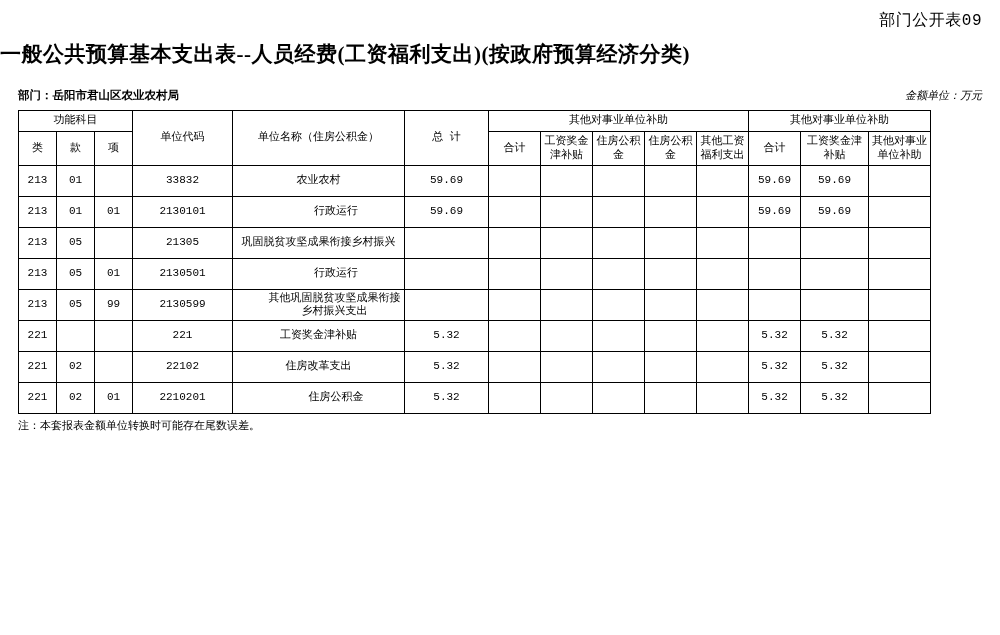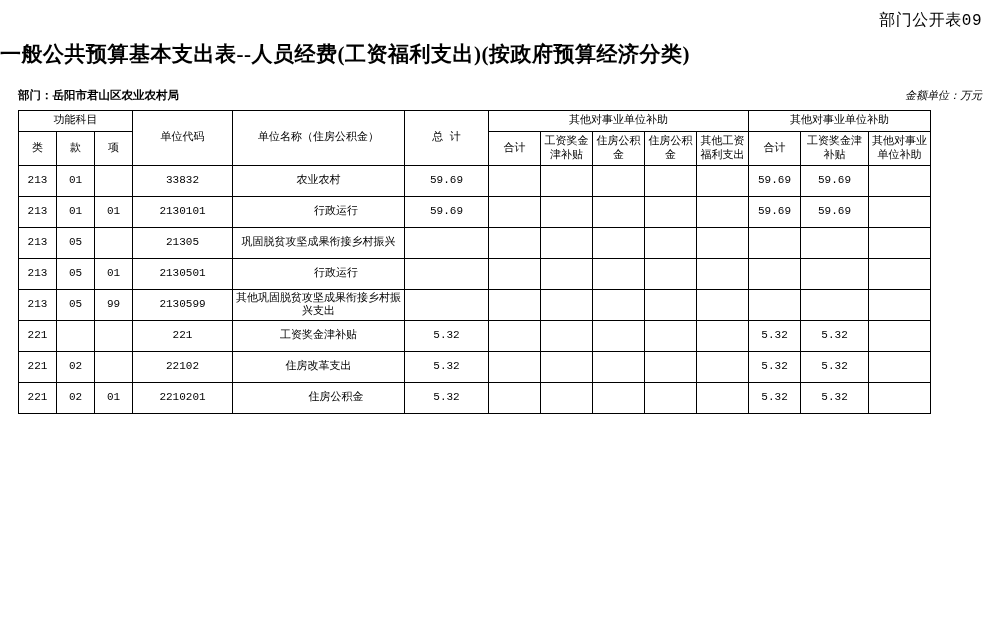--- a/index.html
+++ b/index.html
@@ -92,21 +92,21 @@
   }
   td.code {
     text-align: left;
     padding-left: 8px;
   }
   td.name {
     text-align: left;
     padding-left: 8px;
   }
   td.name.ind1 { padding-left: 35px; }
-  td.name.ind2 { }
+  td.name.ind2 { padding-left: 32px; }
   .note {
     position: absolute;
     left: 18px;
     font-size: 11px;
     font-family: "Liberation Sans", sans-serif;
   }
 </style>
 </head>
 <body>
 
@@ -286,14 +286,15 @@
           <td class="r-h num"></td>
           <td class="r-h num"></td>
           <td class="r-h num"></td>
           <td class="r-h num">5.32</td>
           <td class="r-h num">5.32</td>
           <td class="r-h num"></td>
         </tr>
       </tbody>
   </table>
 
+  <div class="note" style="top: 418px;">注：本套报表金额单位转换时可能存在尾数误差。</div>
 
 </div>
 
 </body></html>

